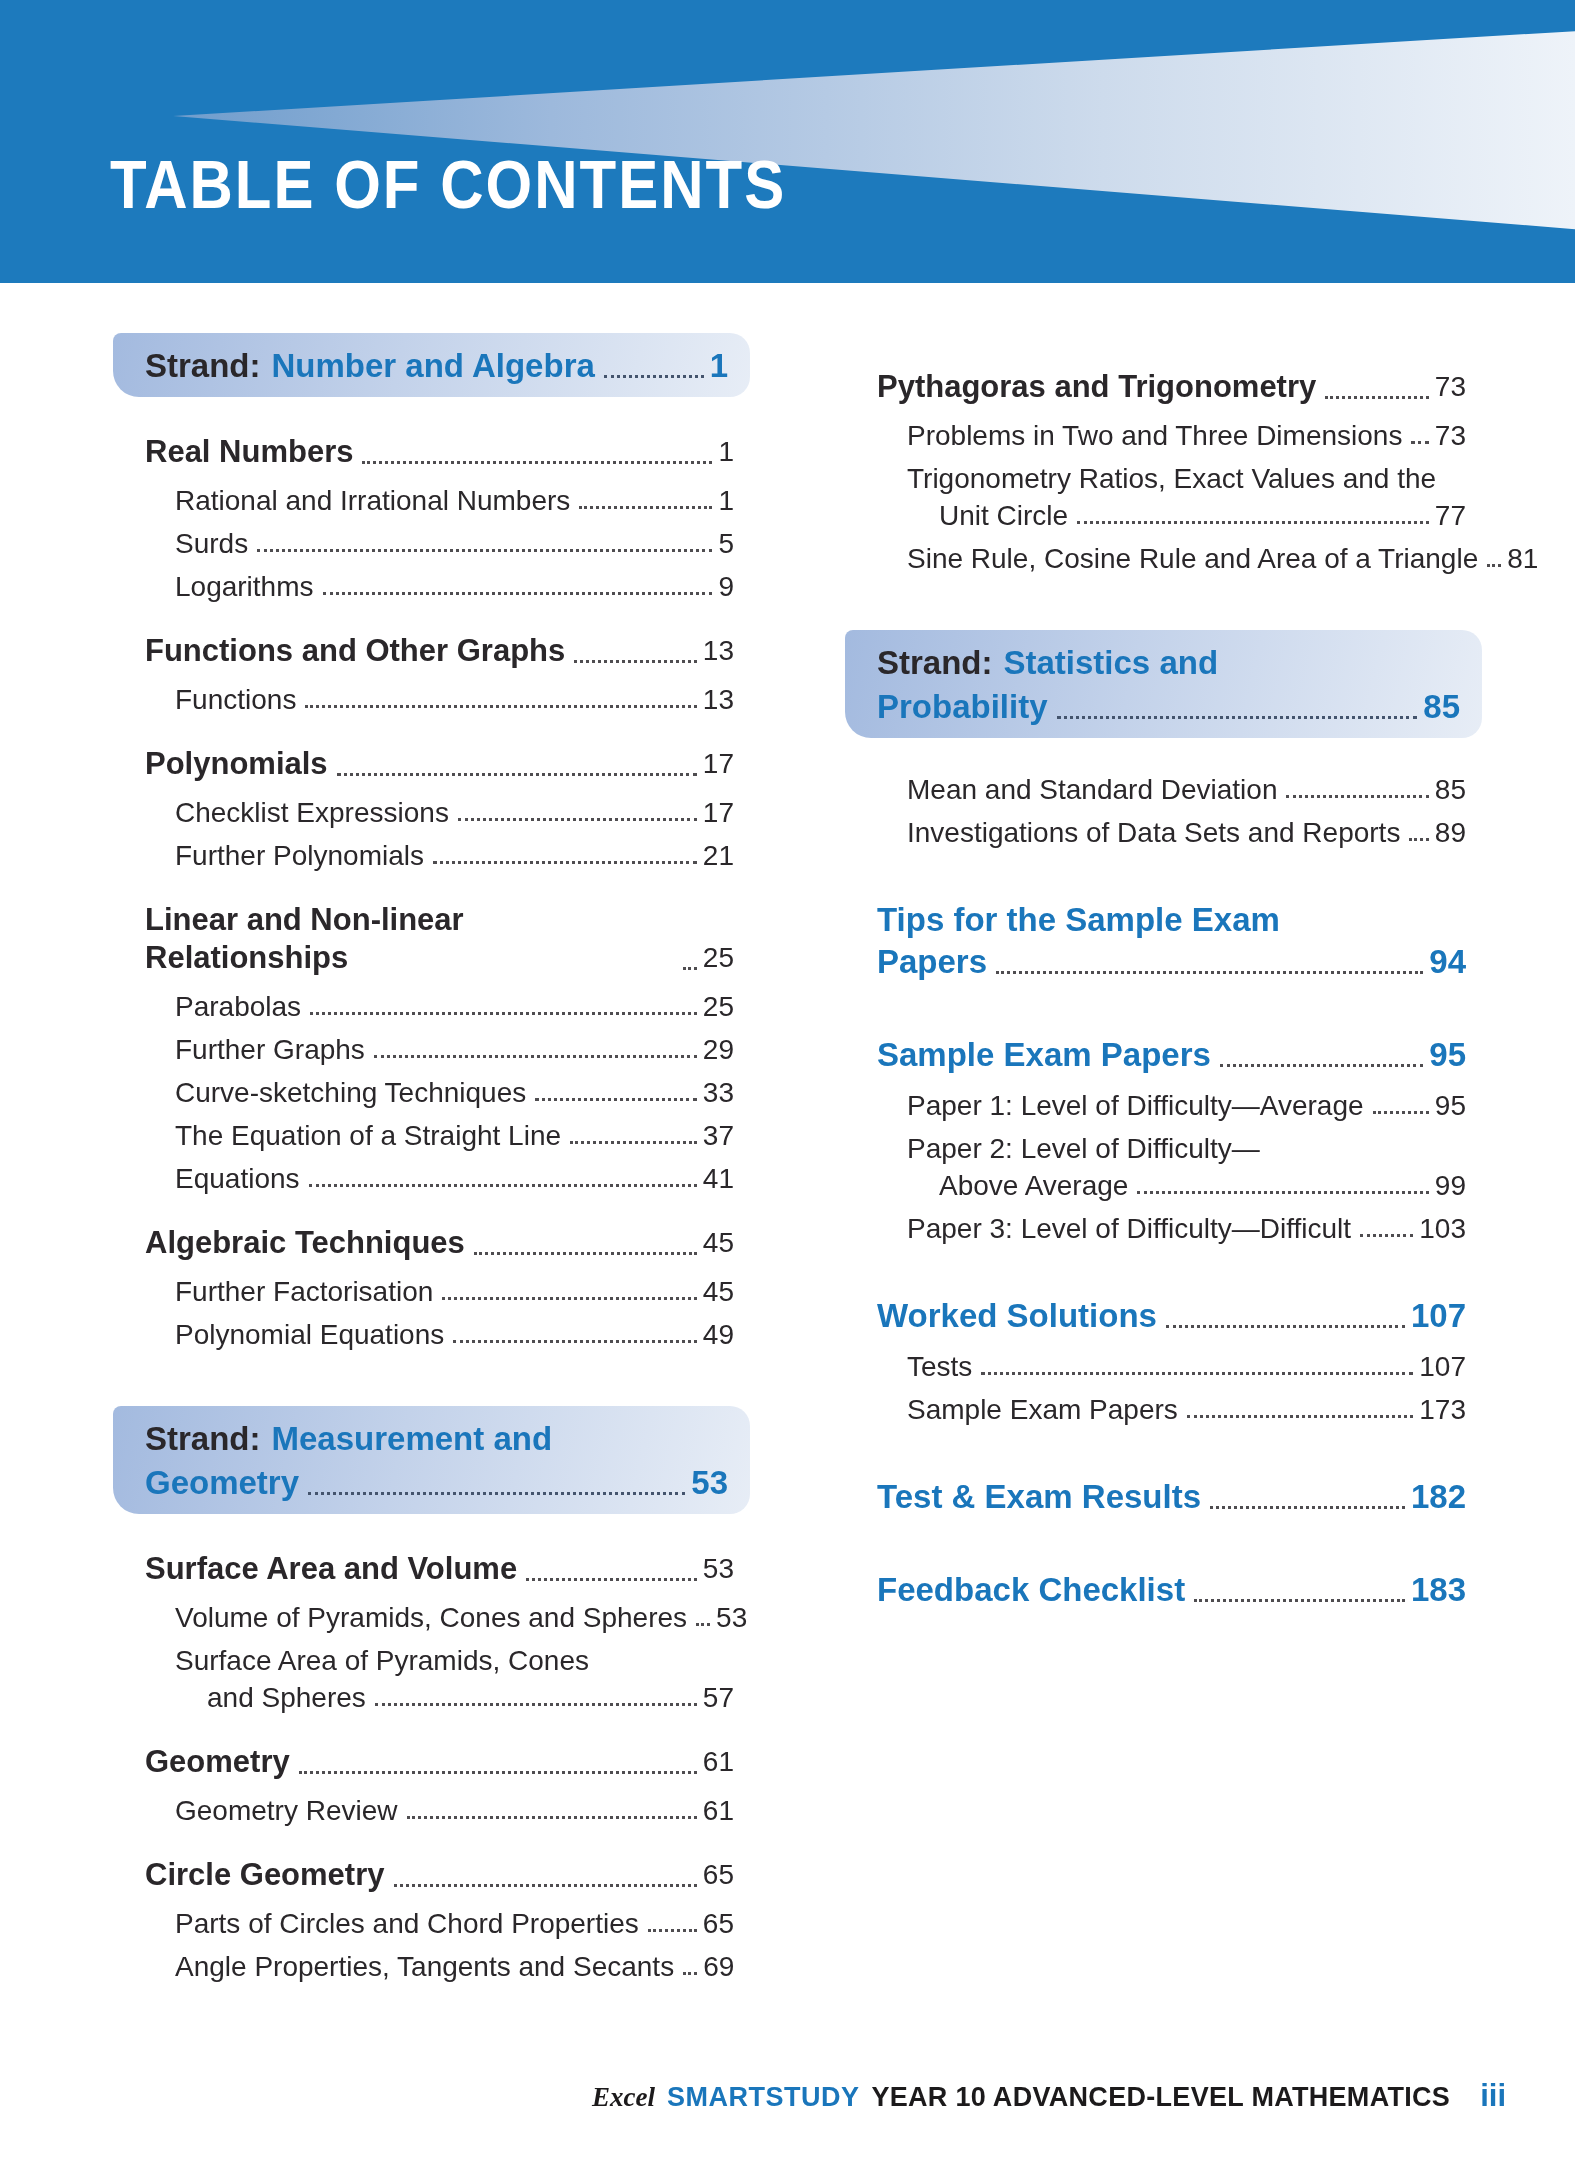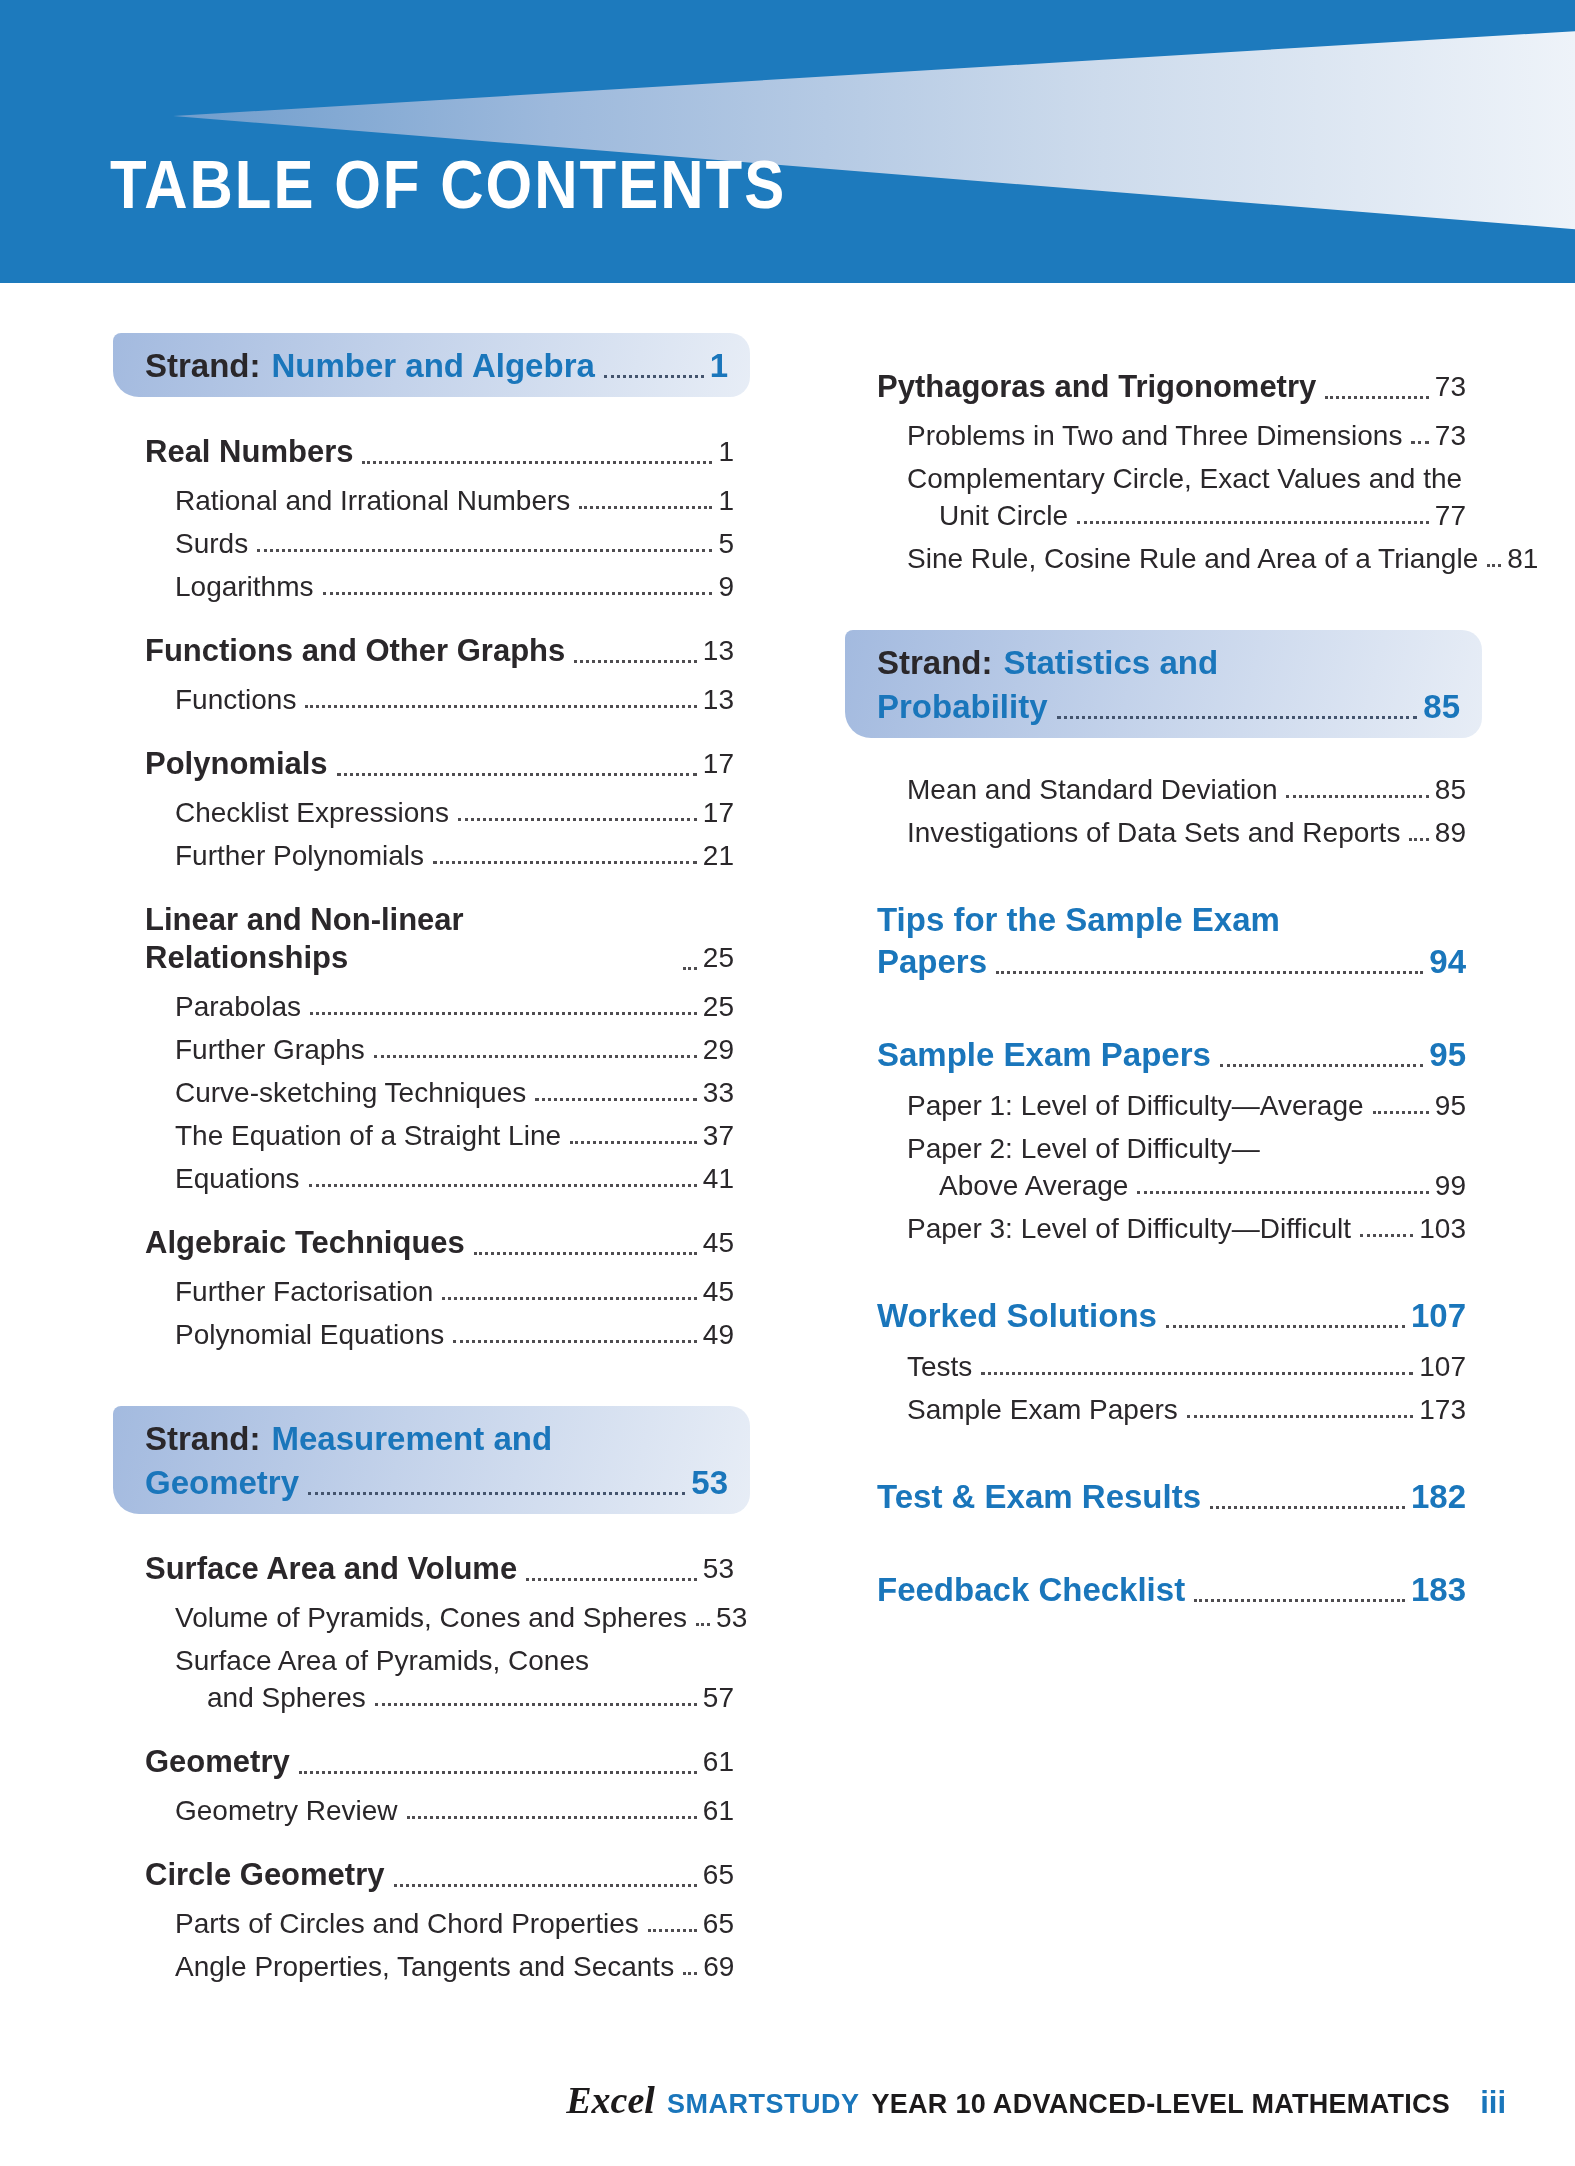--- a/index.html
+++ b/index.html
@@ -73,21 +73,21 @@
   .toc-item .line2{margin-left:32px;margin-top:6px;}
   .item-label{white-space:nowrap;}
 
   
   .page-footer{
     position:absolute;top:2078px;right:69px;
     display:flex;align-items:baseline;white-space:nowrap;
   }
   .f-excel{
     font-family:"Liberation Serif", serif;font-style:italic;font-weight:bold;
-    font-size:38px;color:#1c1a1b;margin-right:12px;
+    font-size:27px;color:#1c1a1b;margin-right:12px;
   }
   .f-smart{font-size:27px;font-weight:bold;color:var(--blue);letter-spacing:0.5px;margin-right:12px;}
   .f-rest{font-size:27px;font-weight:bold;color:#1c1a1b;letter-spacing:0.3px;}
   .f-page{font-size:31px;font-weight:bold;color:var(--blue);margin-left:30px;}
 </style>
 </head>
 <body>
 
 <div class="page-header">
   <div class="header-wedge"></div>
@@ -327,21 +327,21 @@
       </div>
       <div class="toc-item">
         <div class="row">
           <span class="item-label">Problems in Two and Three Dimensions</span>
           <span class="dots"></span>
           <span class="pg">73</span>
         </div>
       </div>
       <div class="toc-item">
         <div class="row">
-          <span class="item-label">Complementary Circle, Exact Values and the</span>
+          <span class="item-label">Trigonometry Ratios, Exact Values and the</span>
         </div>
         <div class="row line2">
           <span class="item-label">Unit Circle</span>
           <span class="dots"></span>
           <span class="pg">77</span>
         </div>
       </div>
       <div class="toc-item">
         <div class="row">
           <span class="item-label">Sine Rule, Cosine Rule and Area of a Triangle</span>

